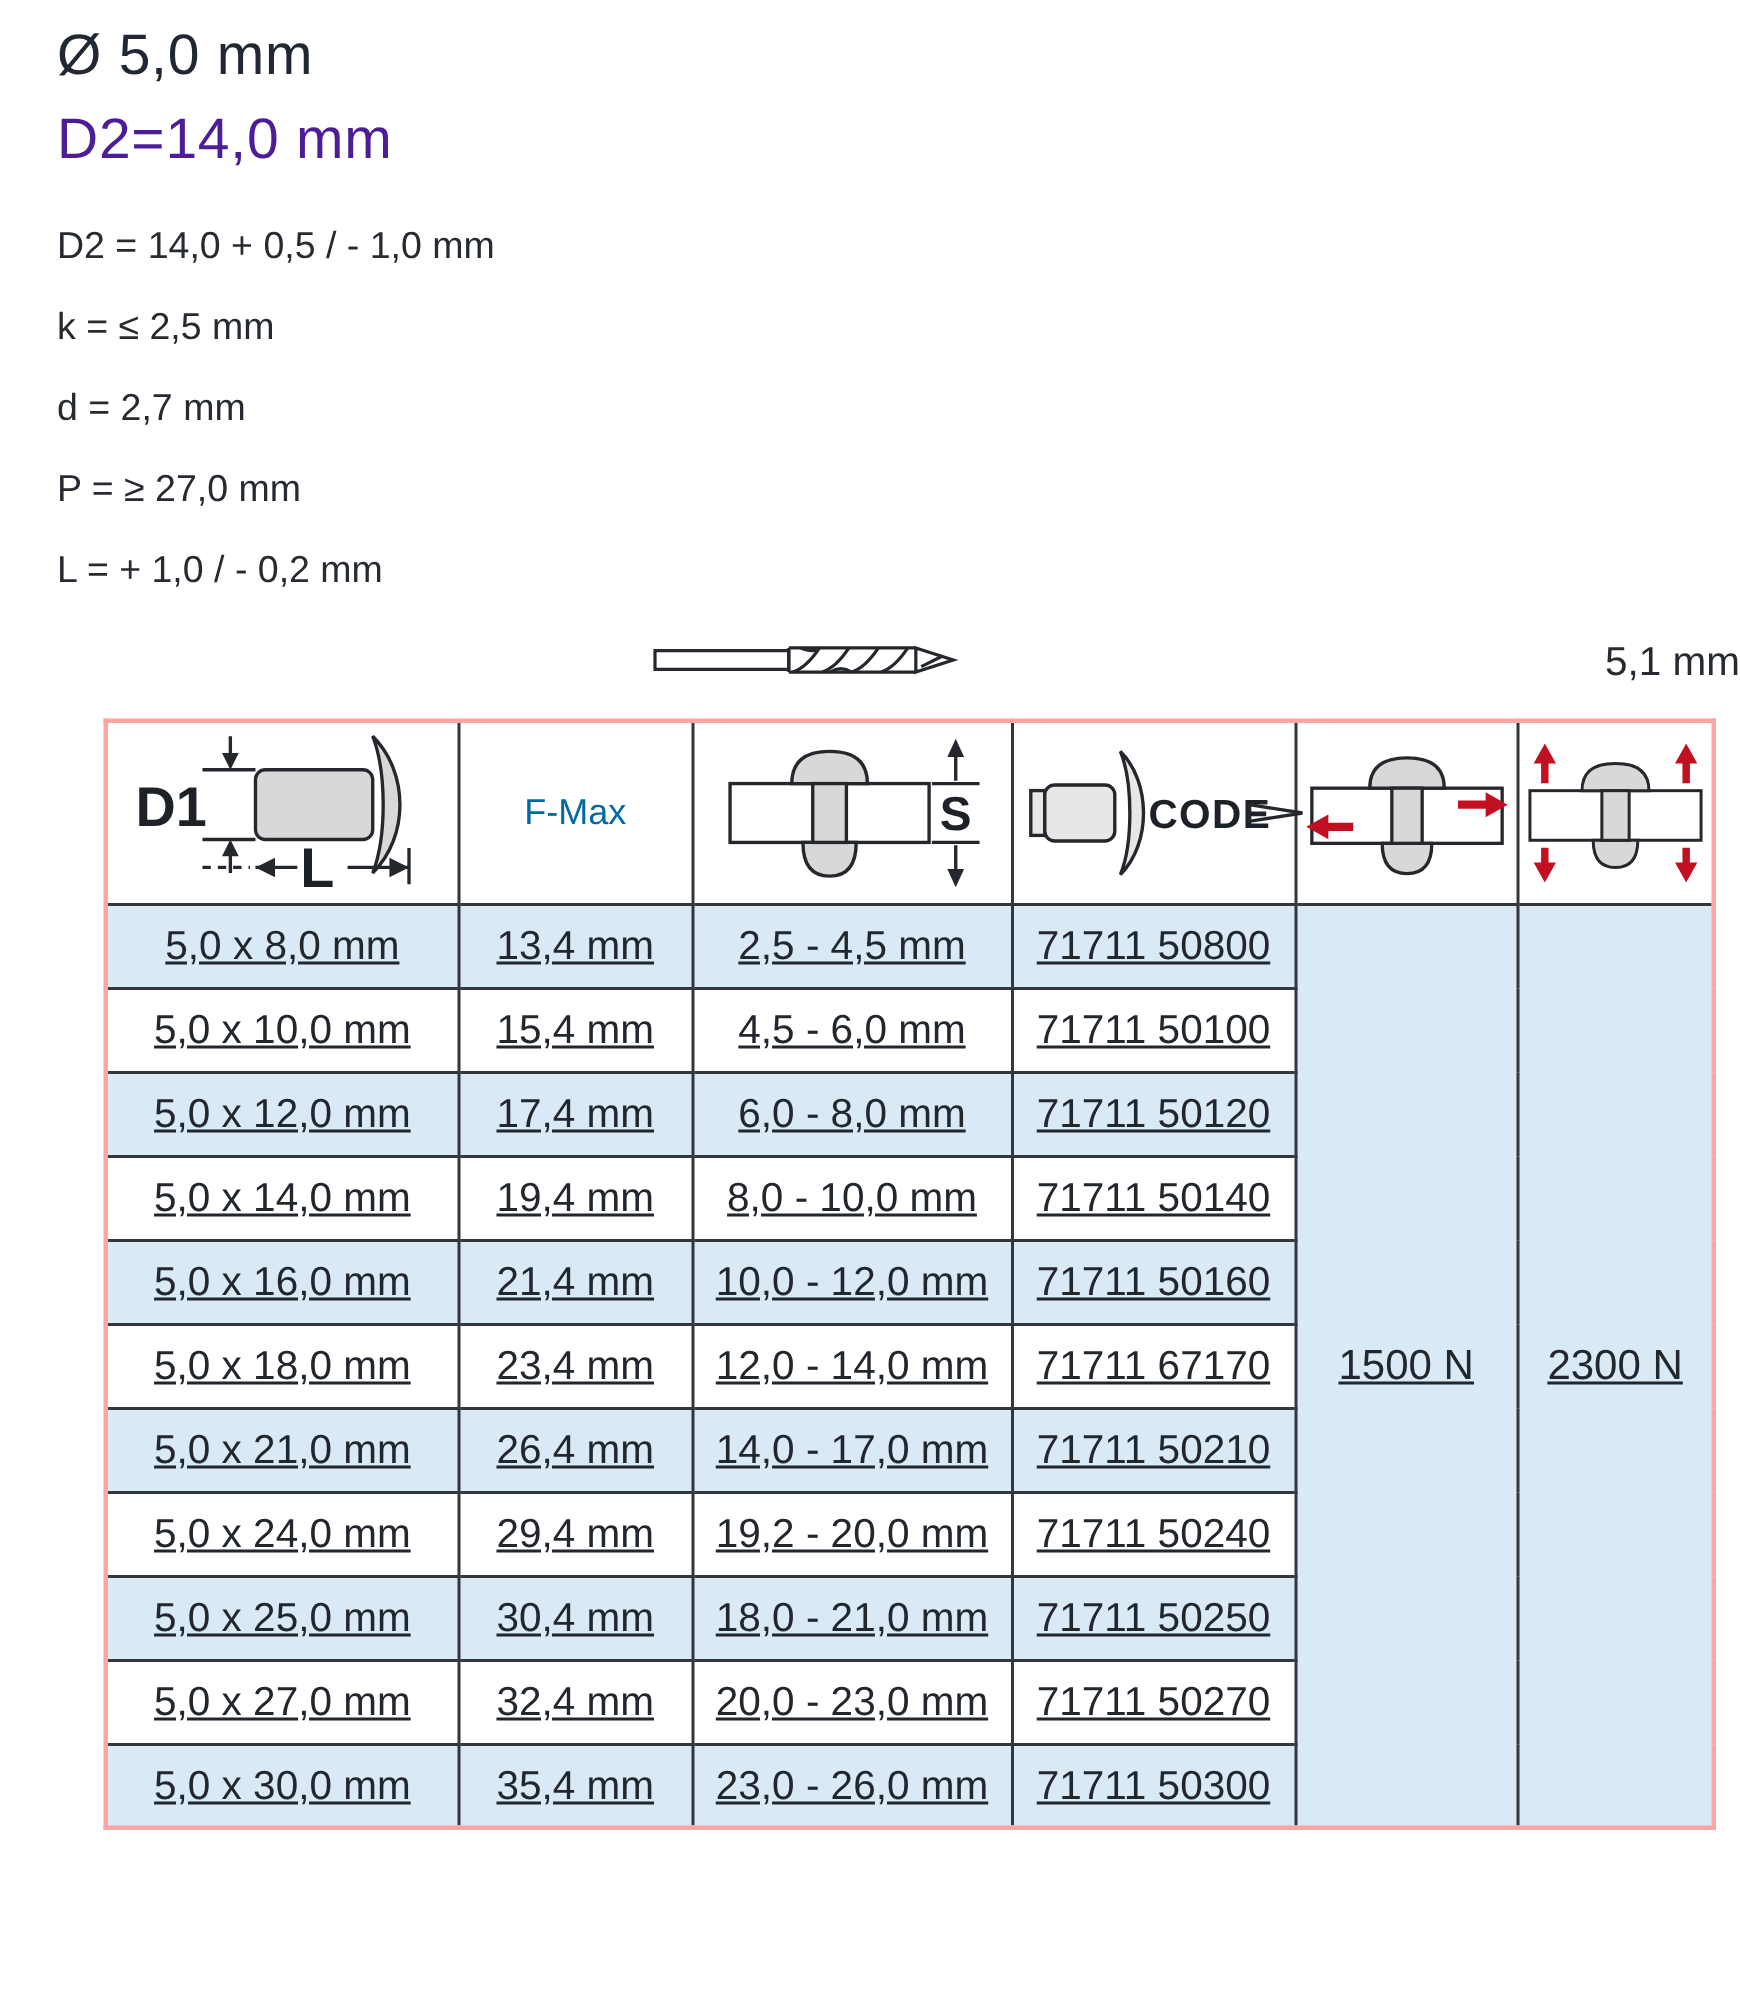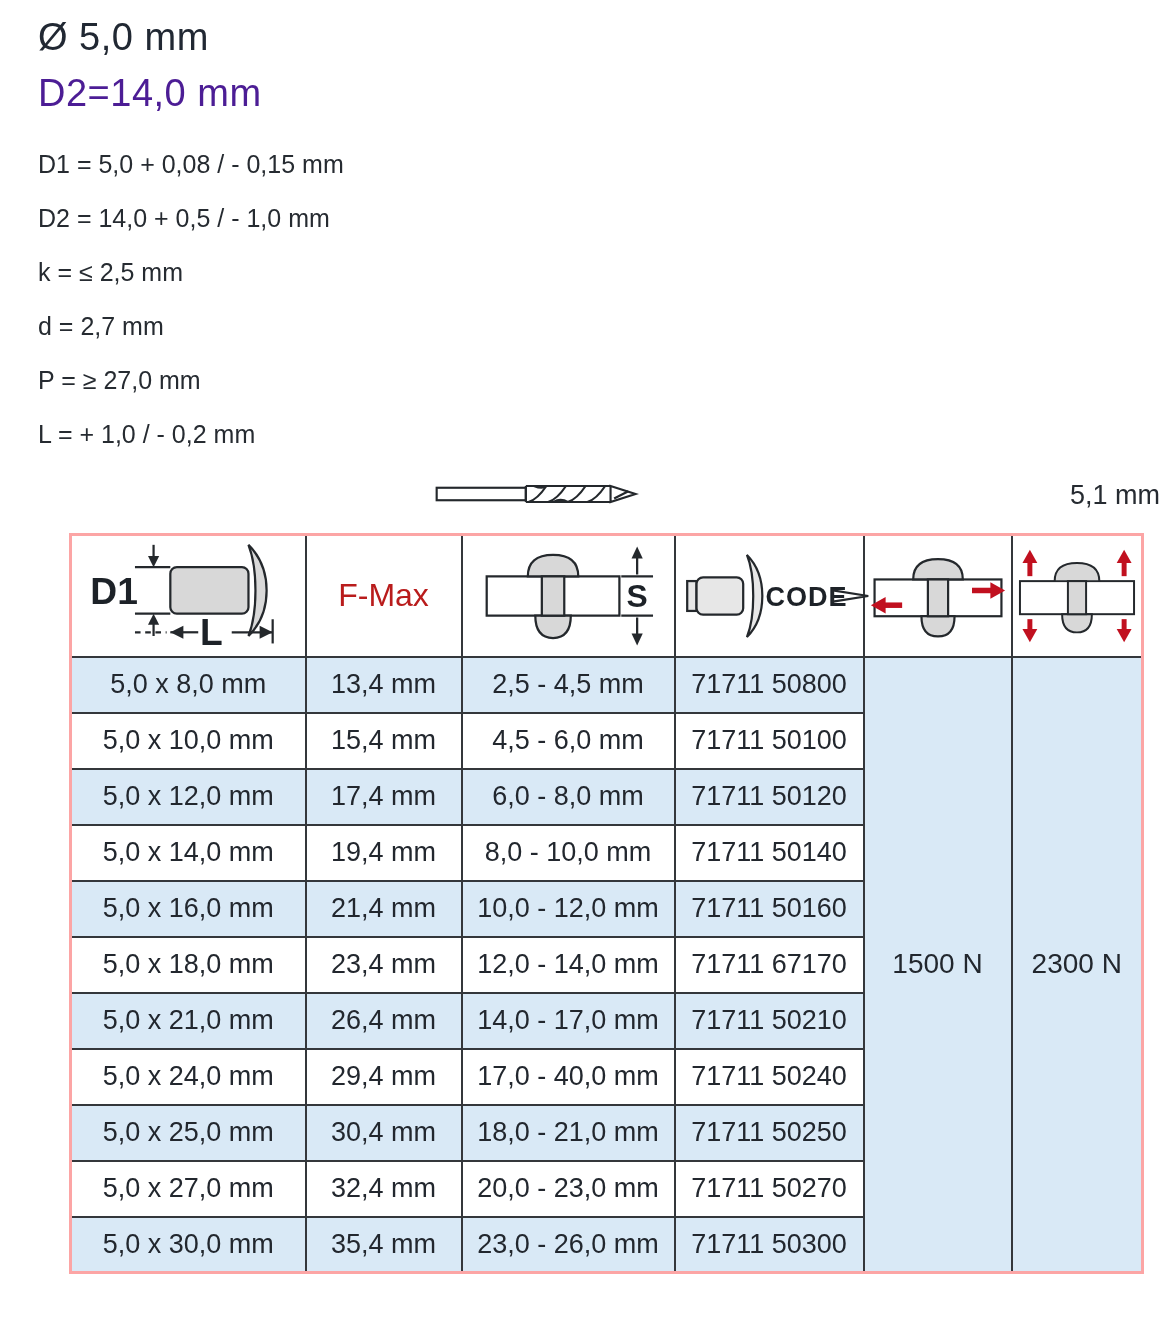--- a/index.html
+++ b/index.html
@@ -35,44 +35,43 @@
     border-collapse:collapse; table-layout:fixed;
     width:1072px; margin:22px 0 0 31px;
     border:3px solid #fca5a5;
   }
   .spec-table th, .spec-table td {
     border:2px solid #34373b;
     text-align:center; vertical-align:middle;
     padding:0;
   }
   .spec-table thead th { height:122px; background:#ffffff; }
-  .spec-table tbody td { height:56px; font-size:27px; color:#22272e; background:#ffffff; }
+  .spec-table tbody td { height:56px; font-size:27px; color:#22272e; background:#ffffff;text-decoration:underline; }
   .spec-table tbody tr:nth-child(odd) td { background:#d9e9f6; }
   .spec-table td.merged { background:#d9e9f6 !important; font-size:28px; }
-  .fmax-head { font-size:32px; color:#b91c1c; font-weight:normal; }
+  .fmax-head { font-size:24px; color:#0369a1; font-weight:normal; }
 
   svg { display:block; margin:0 auto; }
   svg text { font-family:"Liberation Sans", sans-serif; fill:#1d2228; }
   .dline { stroke:#24282c; stroke-width:2.4; fill:none; }
   .dfill { fill:#d8d8d8; stroke:#24282c; stroke-width:2.4; }
   .dfill-light { fill:#e7e7e7; stroke:#24282c; stroke-width:2.4; }
   .dblack { fill:#24282c; }
   .red-ln { stroke:#c1101f; stroke-width:6; fill:none; }
   .red-hd { fill:#c1101f; }
 </style>
 </head>
 <body>
 
 <div class="content">
 
   <h1 class="title">Ø 5,0 mm</h1>
   <h2 class="subtitle">D2=14,0 mm</h2>
 
   <ul class="specs">
-    <li>D1 = 5,0 + 0,08 / - 0,15 mm</li>
     <li>D2 = 14,0 + 0,5 / - 1,0 mm</li>
     <li>k = ≤ 2,5 mm</li>
     <li>d = 2,7 mm</li>
     <li>P = ≥ 27,0 mm</li>
     <li>L = + 1,0 / - 0,2 mm</li>
   </ul>
 
   <div class="drill-row">
     <svg width="214" height="34" viewBox="0 0 240 36">
       <rect x="3" y="11" width="100" height="14" fill="#ffffff" class="dline"></rect>
@@ -233,21 +232,21 @@
       </tr>
       <tr>
         <td>5,0 x 21,0 mm</td>
         <td>26,4 mm</td>
         <td>14,0 - 17,0 mm</td>
         <td>71711 50210</td>
       </tr>
       <tr>
         <td>5,0 x 24,0 mm</td>
         <td>29,4 mm</td>
-        <td>17,0 - 40,0 mm</td>
+        <td>19,2 - 20,0 mm</td>
         <td>71711 50240</td>
       </tr>
       <tr>
         <td>5,0 x 25,0 mm</td>
         <td>30,4 mm</td>
         <td>18,0 - 21,0 mm</td>
         <td>71711 50250</td>
       </tr>
       <tr>
         <td>5,0 x 27,0 mm</td>

